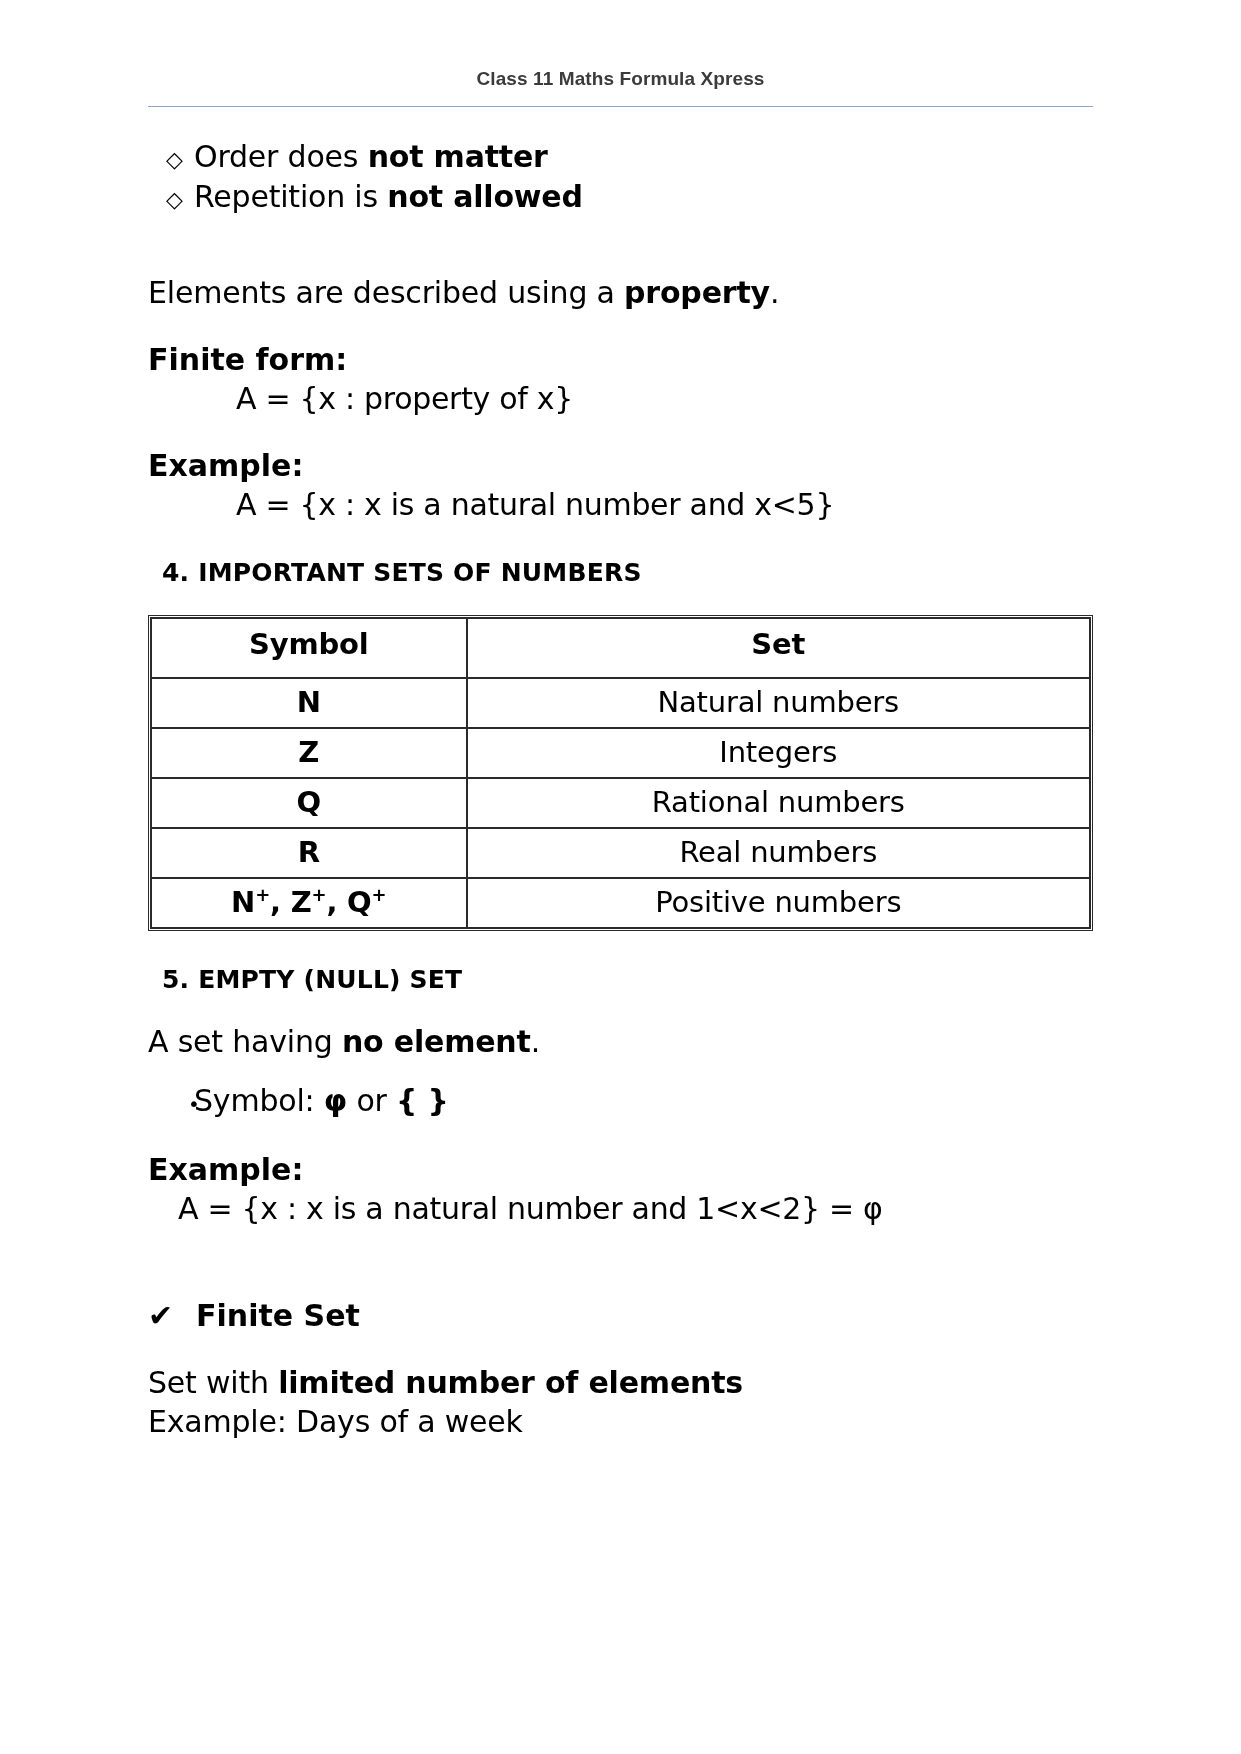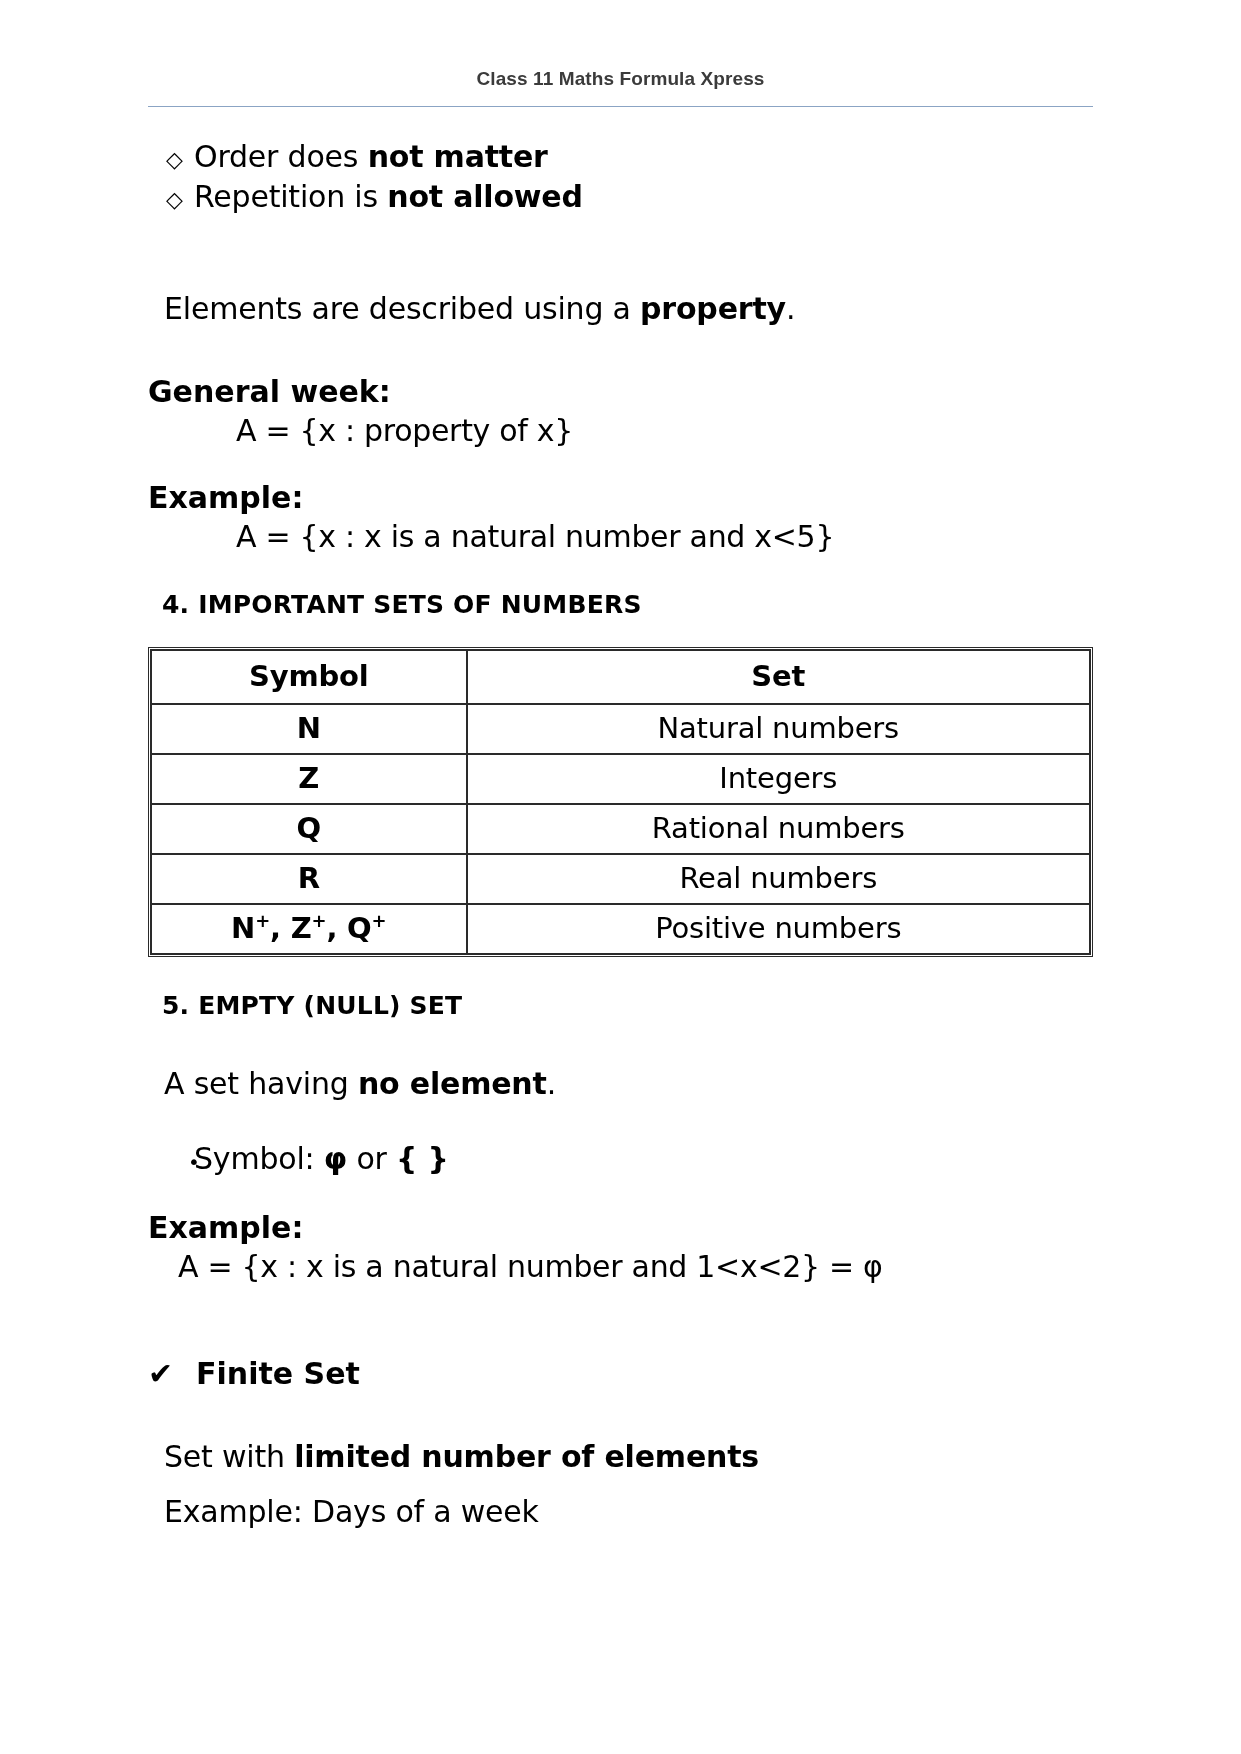--- a/index.html
+++ b/index.html
@@ -42,21 +42,21 @@
     width: 100%;
   }
 
   
   .body-area {
     padding-top: 30px;
   }
   .para {
     font-size: 30px;
     line-height: 1.30;
-    margin: 16px;
+    margin: 0;
     padding: 0;
     letter-spacing: -0.2px;
   }
   .b { font-weight: bold; }
 
   .spacer-sm { height: 20px; }
   .spacer-md { height: 28px; }
   .spacer-lg { height: 34px; }
 
   
@@ -134,21 +134,21 @@
     border: 1px solid #2a2a2a;
     text-align: center;
     font-size: 29px;
     padding: 6px 4px 8px 4px;
     letter-spacing: -0.2px;
   }
   .sets-table td.sym { width: 33.6%; }
   .sets-table tr.head td {
     font-weight: bold;
     font-size: 29px;
-    padding: 8px 4px 10px 4px;
+    padding: 8px 4px 16px 4px;
   }
   .sets-table td.sym-val { font-weight: bold; }
   sup {
     font-size: 0.62em;
     vertical-align: super;
     line-height: 0;
   }
 </style>
 </head>
 <body>
@@ -173,21 +173,21 @@
 
     <div class="spacer-md"></div>
 
 
     <div class="spacer-md"></div>
 
     <div class="para"><span>Elements are described using a </span><span class="b">property</span><span>.</span></div>
 
     <div class="spacer-md"></div>
 
-    <div class="label-bold">General week:</div>
+    <div class="label-bold">Finite form:</div>
     <div class="formula">A = {x : property of x}</div>
 
     <div class="spacer-md"></div>
 
     <div class="label-bold">Example:</div>
     <div class="formula">A = {x : x  is a natural number and  x&lt;5}</div>
 
     <div class="spacer-lg"></div>
 
     <div class="num-heading">4. IMPORTANT SETS OF NUMBERS</div>

